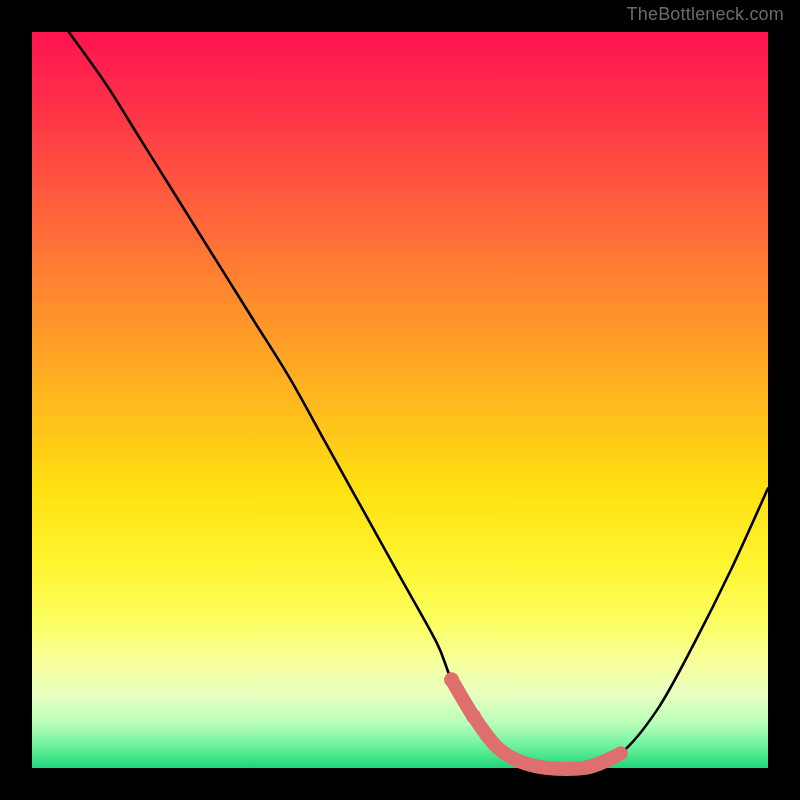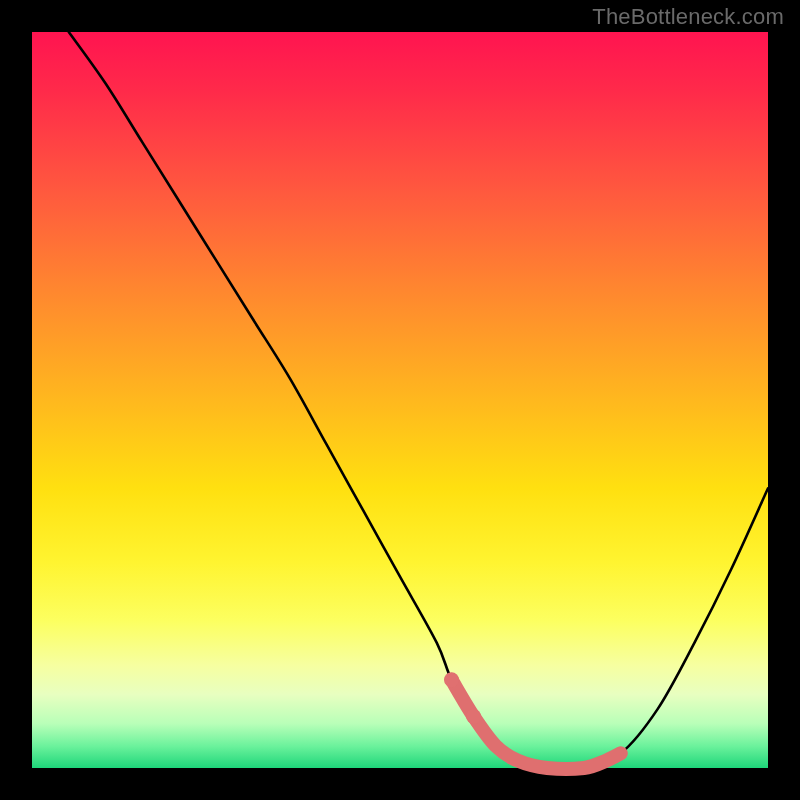--- a/index.html
+++ b/index.html
@@ -48,21 +48,21 @@
     top: 0;
     width: 736px;
     height: 736px;
     overflow: visible;
   }
   .watermark {
     position: absolute;
     top: 4px;
     right: 16px;
     font-family: Arial, Helvetica, sans-serif;
-    font-size: 22px;
+    font-size: 18px;
     color: #6a6a6a;
     letter-spacing: 0.2px;
     user-select: none;
   }
 </style>
 </head>
 <body>
 
 <div class="frame">
 

